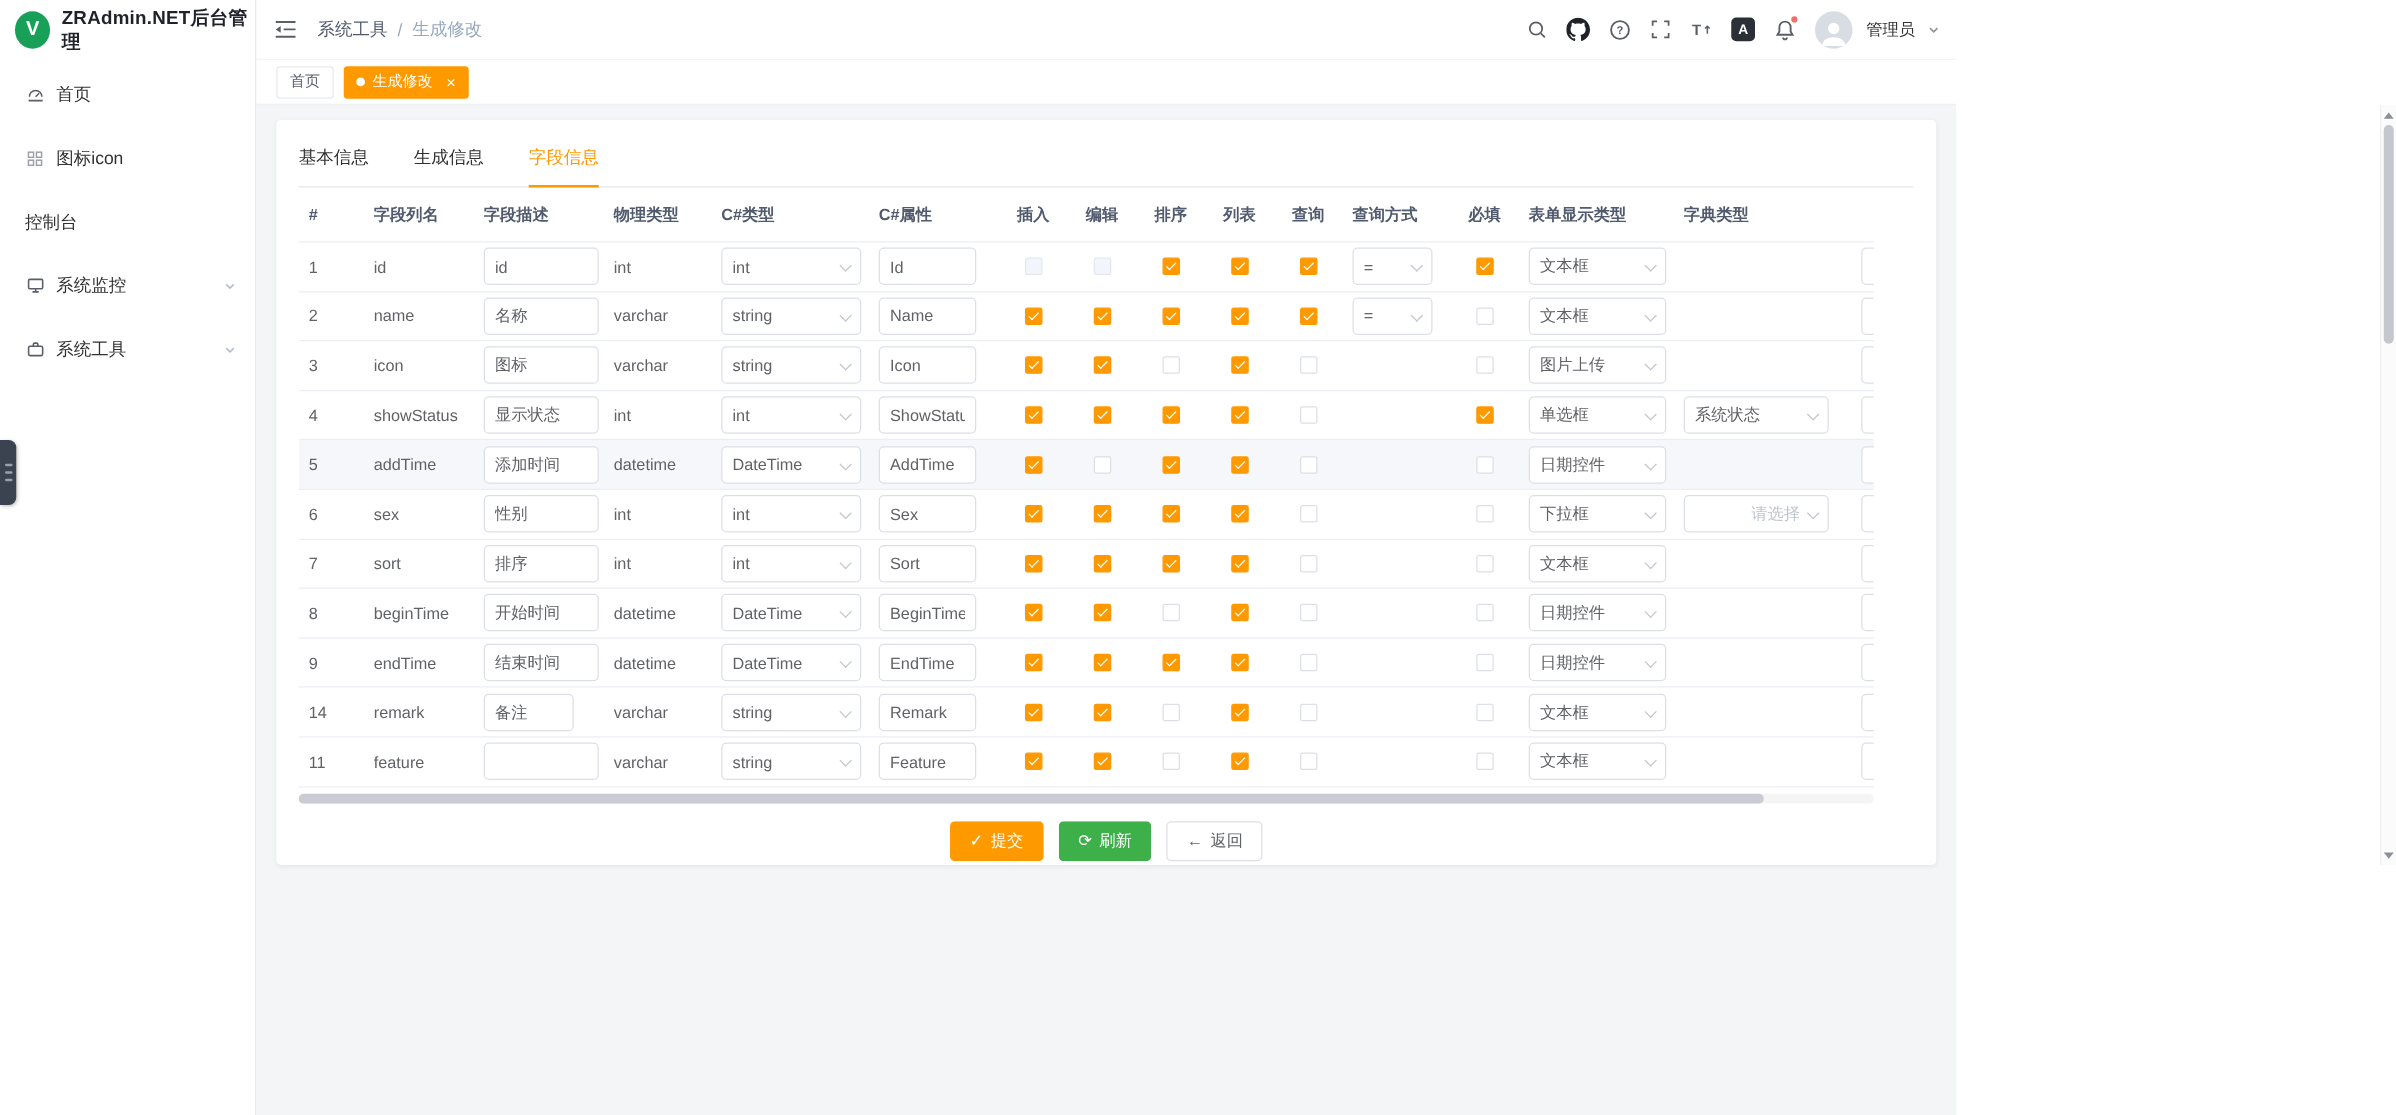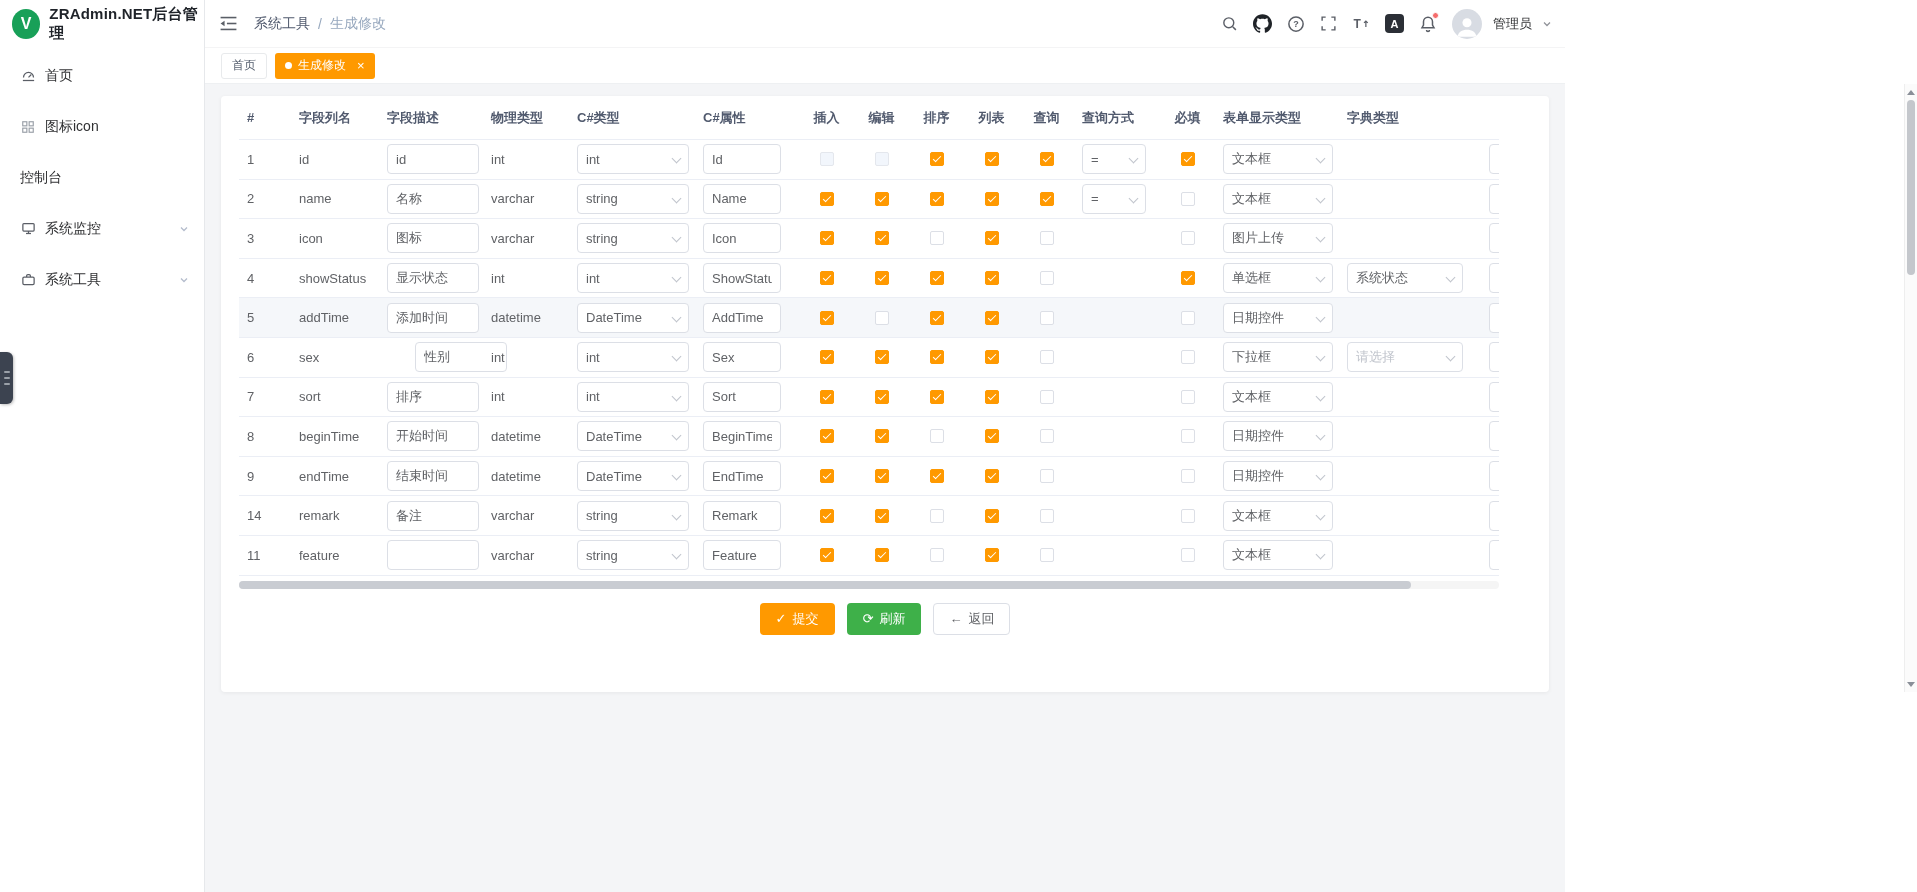--- a/index.html
+++ b/index.html
@@ -70,21 +70,21 @@
   .t-row.hl { background:#f5f7fa; }
   .td { flex-shrink:0; font-size:13px; color:#606266; padding-left:8px; }
   .td.center { padding-left:0; display:flex; justify-content:center; }
   .inp { height:30px; border:1px solid #dcdfe6; border-radius:4px; padding:0 8px; font-size:13px;
     color:#606266; background:#fff; outline:none; font-family:inherit; }
   .sel { height:30px; border:1px solid #dcdfe6; border-radius:4px; padding:0 22px 0 8px;
     display:inline-flex; align-items:center; font-size:13px; color:#606266; background:#fff;
     position:relative; cursor:pointer; white-space:nowrap; overflow:hidden; }
   .sel::after { content:''; position:absolute; right:8px; top:10px; width:6px; height:6px;
     border-right:1.4px solid #c0c4cc; border-bottom:1.4px solid #c0c4cc; transform:rotate(45deg); }
-  .sel.ph { color:#c0c4cc; }
+  .sel.ph { color:#c0c4cc;justify-content:flex-end; }
   .cb { width:14px; height:14px; border-radius:2px; border:1px solid #dcdfe6; background:#fff;
     position:relative; display:inline-block; cursor:pointer; }
   .cb.checked { background:#ff9900; border-color:#ff9900; }
   .cb.checked::after { content:''; position:absolute; left:4px; top:1px; width:3px; height:7px;
     border-right:1.6px solid #fff; border-bottom:1.6px solid #fff; transform:rotate(45deg); }
   .cb.disabled { background:#f2f6fc; border-color:#e4e7ed; }
   .partial-input { height:30px; width:40px; border:1px solid #dcdfe6; border-radius:4px; background:#fff; flex-shrink:0; margin-left:8px; }
   .h-scroll { width:1260px; height:8px; margin-top:5px; position:relative; background:#f5f5f5; border-radius:4px; }
   .h-thumb { position:absolute; left:0; top:0; height:8px; width:93%; background:#c9ccd2; border-radius:4px; cursor:pointer; }
 
@@ -254,20 +254,25 @@
     </span>
     <span class="tag active">
       <span class="tag-dot"></span>
       <span>生成修改</span>
       <span class="tag-close">×</span>
     </span>
   </div>
 
   <main class="main">
     <section class="card">
+      <div class="tabs">
+        <div class="tab">基本信息</div>
+        <div class="tab">生成信息</div>
+        <div class="tab active">字段信息</div>
+      </div>
 
       <div class="table-wrap">
         <div class="t-header">
             <div class="th" style="width: 52px;">#</div>
             <div class="th" style="width: 88px;">字段列名</div>
             <div class="th" style="width: 104px;">字段描述</div>
             <div class="th" style="width: 86px;">物理类型</div>
             <div class="th" style="width: 126px;">C#类型</div>
             <div class="th" style="width: 104px;">C#属性</div>
             <div class="th center" style="width: 55px;">插入</div>
@@ -453,21 +458,21 @@
               </div>
               <div class="td" style="width: 124px;"><div class="sel" style="width: 110px;">
                   <span>日期控件</span>
                 </div></div>
               <div class="td" style="width: 142px;"></div>
               <div class="partial-input"></div>
             </div>
             <div class="t-row">
               <div class="td" style="width: 52px;">6</div>
               <div class="td" style="width: 88px;">sex</div>
-              <div class="td" style="width: 104px;"><input class="inp" value="性别" style="width: 92px; margin-left: 28px;"></div>
+              <div class="td" style="width: 104px;"><input class="inp" value="性别" style="width: 92px;"></div>
               <div class="td" style="width: 86px;">int</div>
               <div class="td" style="width: 126px;"><div class="sel" style="width: 112px;">
                   <span>int</span>
                 </div></div>
               <div class="td" style="width: 104px;"><input class="inp" value="Sex" style="width: 78px;"></div>
               <div class="td center" style="width: 55px;">
                 <span class="cb checked"></span>
               </div>
               <div class="td center" style="width: 55px;">
                 <span class="cb checked"></span>
@@ -591,21 +596,21 @@
               </div>
               <div class="td" style="width: 124px;"><div class="sel" style="width: 110px;">
                   <span>日期控件</span>
                 </div></div>
               <div class="td" style="width: 142px;"></div>
               <div class="partial-input"></div>
             </div>
             <div class="t-row">
               <div class="td" style="width: 52px;">14</div>
               <div class="td" style="width: 88px;">remark</div>
-              <div class="td" style="width: 104px;"><input class="inp" value="备注" style="width: 92px;"></div>
+              <div class="td" style="width: 104px;"><input class="inp" value="备注" style="width: 72px;"></div>
               <div class="td" style="width: 86px;">varchar</div>
               <div class="td" style="width: 126px;"><div class="sel" style="width: 112px;">
                   <span>string</span>
                 </div></div>
               <div class="td" style="width: 104px;"><input class="inp" value="Remark" style="width: 78px;"></div>
               <div class="td center" style="width: 55px;">
                 <span class="cb checked"></span>
               </div>
               <div class="td center" style="width: 55px;">
                 <span class="cb checked"></span>

